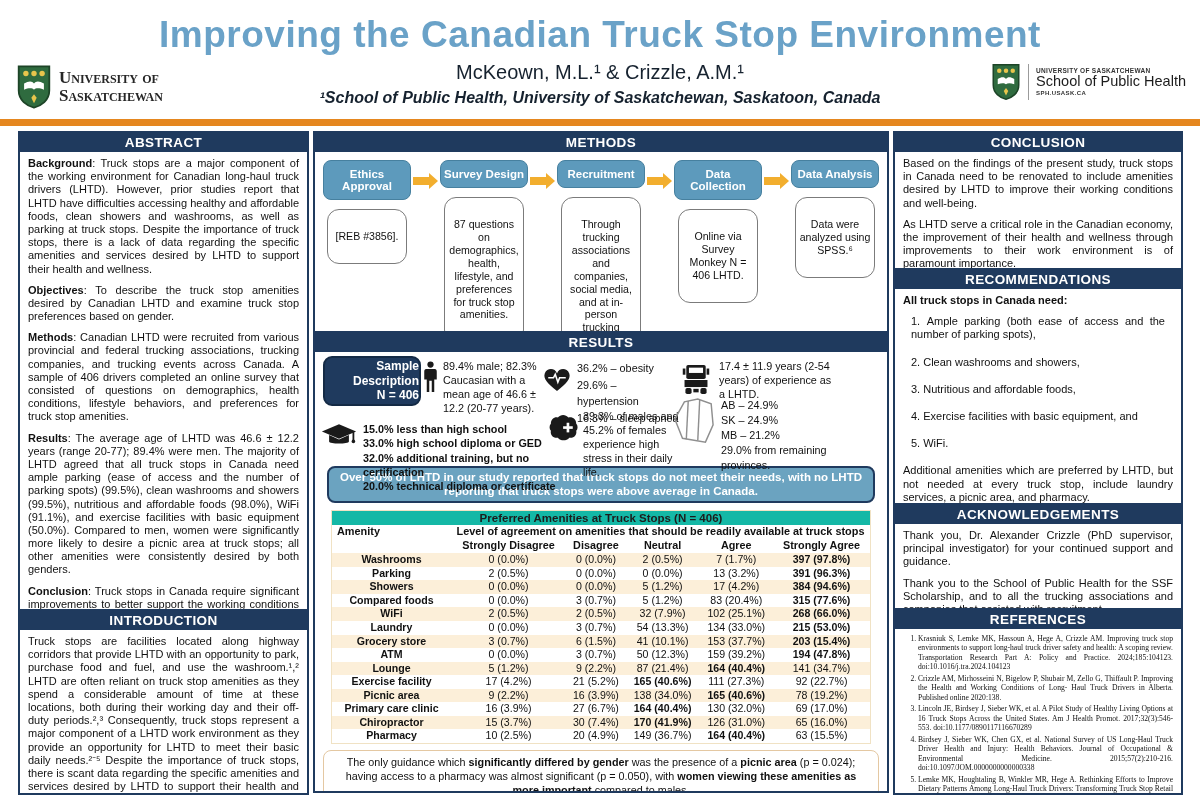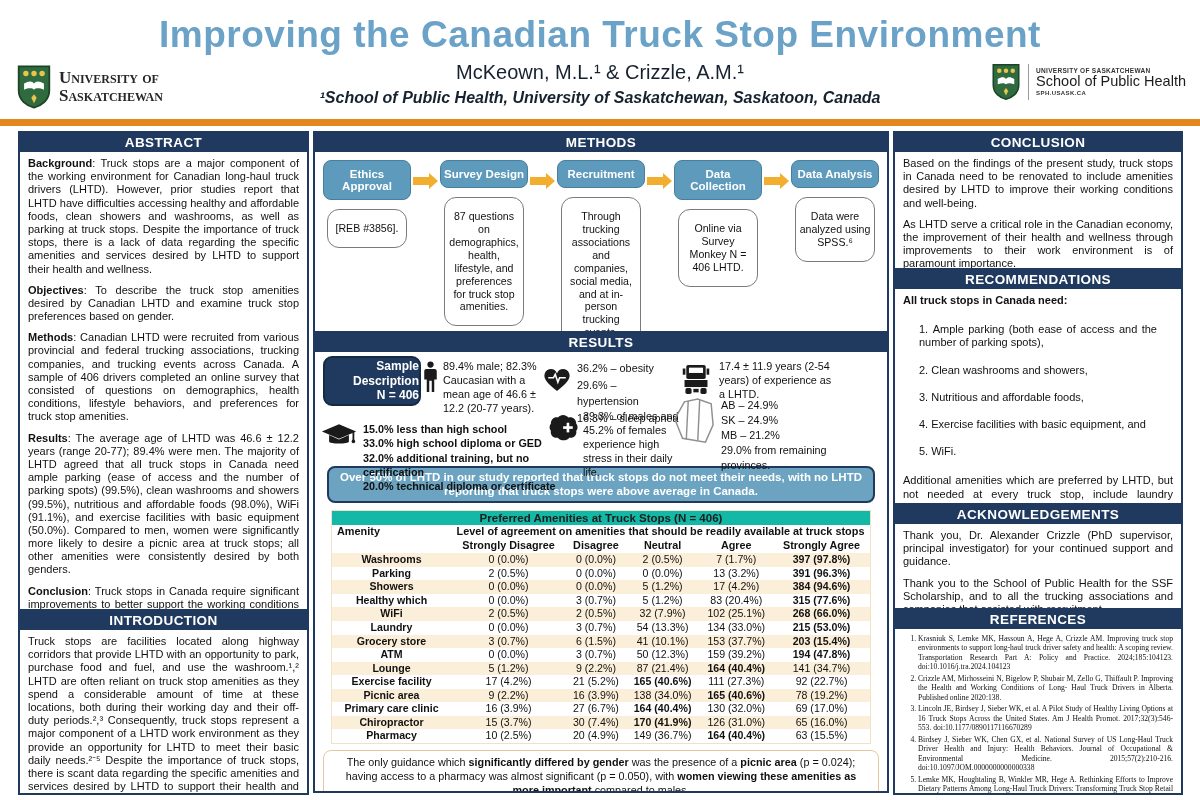--- a/index.html
+++ b/index.html
@@ -38,21 +38,21 @@
   .h-abstract{height:480px}.h-intro{height:186px}
   .h-methods{height:202px}.h-results{height:462px}
   .h-conc{height:139px}.h-rec{height:237px}.h-ack{height:107px}.h-ref{height:187px}
   
   .flow{display:flex;align-items:flex-start;padding:8px 8px 2px 8px;}
   .step{flex:1;display:flex;flex-direction:column;align-items:center;min-width:0;}
   .sbox{background:#5d9abc;border:1px solid #46809f;color:#fff;font-weight:700;
         font-size:11.5px;border-radius:8px;padding:7px 2px;width:100%;text-align:center;
         box-sizing:border-box;}
   .dbox{margin-top:9px;background:#fff;border:1.5px solid #7b7b7b;border-radius:12px;
-        font-size:10.6px;line-height:1.22;text-align:center;padding:12px 4px;width:92%;
+        font-size:10.6px;line-height:1.22;text-align:center;padding:20px 4px;width:92%;
         box-sizing:border-box;}
   .arrow{flex:none;width:25px;display:flex;align-items:center;margin-top:13px;padding:0 2px;}
   .abar{height:8px;background:#f2ae2e;flex:1;}
   .atip{width:0;height:0;border-top:8px solid transparent;border-bottom:8px solid transparent;
         border-left:9px solid #f2ae2e;}
   
   .facts{position:relative;height:112px;}
   .fact{position:absolute;font-size:10.8px;line-height:1.3;text-align:left;}
   .sampbox{position:absolute;left:8px;top:4px;width:94px;height:46px;background:#1f3a5e;
            border:2px solid #142a45;border-radius:9px;color:#fff;font-weight:700;
@@ -70,21 +70,21 @@
   .group-row th{font-size:10.9px;font-weight:700;}
   .group-row th.amen-h{text-align:left;padding-left:5px;}
   .levels-row th{font-weight:700;font-size:10.8px;}
   td.amen-c{text-align:left;font-weight:700;padding-left:5px;}
   tr.odd td{background:#fcefd9;}
   td.boldc{font-weight:700;}
   .note{margin:6px auto 0 auto;width:556px;border:1.5px solid #e4c8a2;border-radius:8px;
         font-size:10.8px;line-height:1.3;text-align:center;padding:4px 12px;box-sizing:border-box;}
   
   .rec-lead{font-weight:700;margin:0 0 2px 0;}
-  ol.recs{list-style-position:inside;margin:16px;padding:0;}
+  ol.recs{list-style-position:inside;margin:8px;padding:0;}
   ol.recs li{margin:0 0 14px 0;}
   .rec-close{margin-top:2px;}
   ol.refs{margin:0;padding:0 0 0 15px;font-family:"Liberation Serif",serif;
           font-size:7.6px;line-height:1.25;text-align:justify;}
   ol.refs li{margin-bottom:2px;}
   svg{display:block;}
 </style>
 </head>
 <body>
 
@@ -315,21 +315,21 @@
             </tr>
             <tr class="odd">
               <td class="amen-c">Showers</td>
               <td>0 (0.0%)</td>
               <td>0 (0.0%)</td>
               <td>5 (1.2%)</td>
               <td>17 (4.2%)</td>
               <td class="boldc">384 (94.6%)</td>
             </tr>
             <tr class="even">
-              <td class="amen-c">Healthy which</td>
+              <td class="amen-c">Compared foods</td>
               <td>0 (0.0%)</td>
               <td>3 (0.7%)</td>
               <td>5 (1.2%)</td>
               <td>83 (20.4%)</td>
               <td class="boldc">315 (77.6%)</td>
             </tr>
             <tr class="odd">
               <td class="amen-c">WiFi</td>
               <td>2 (0.5%)</td>
               <td>2 (0.5%)</td>

